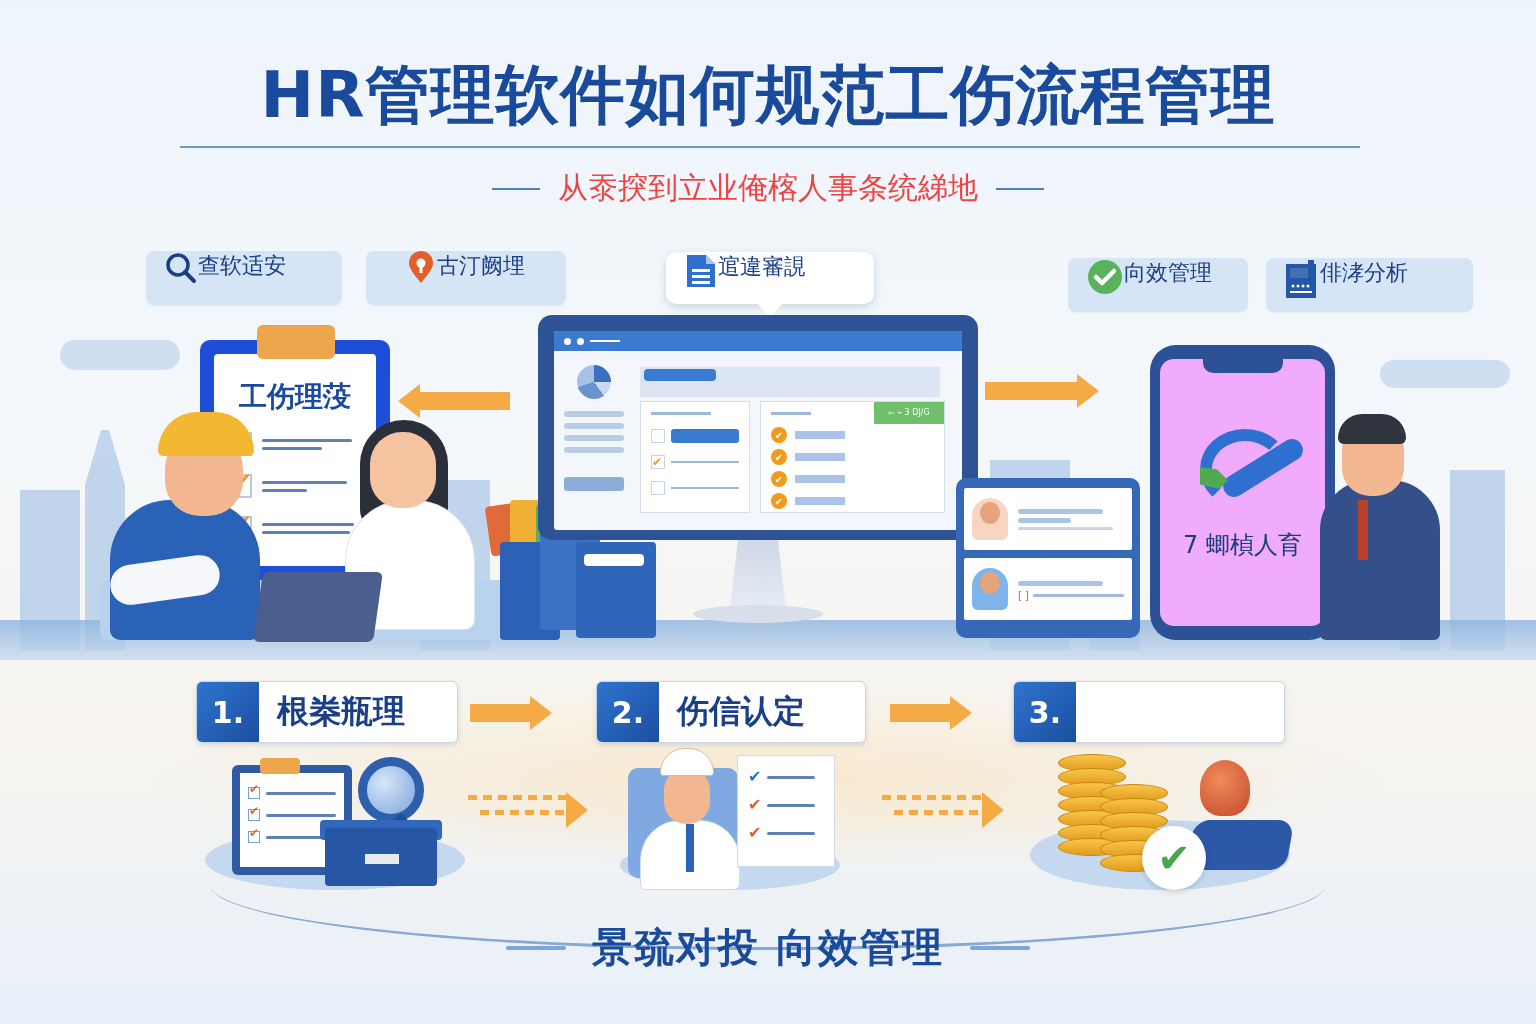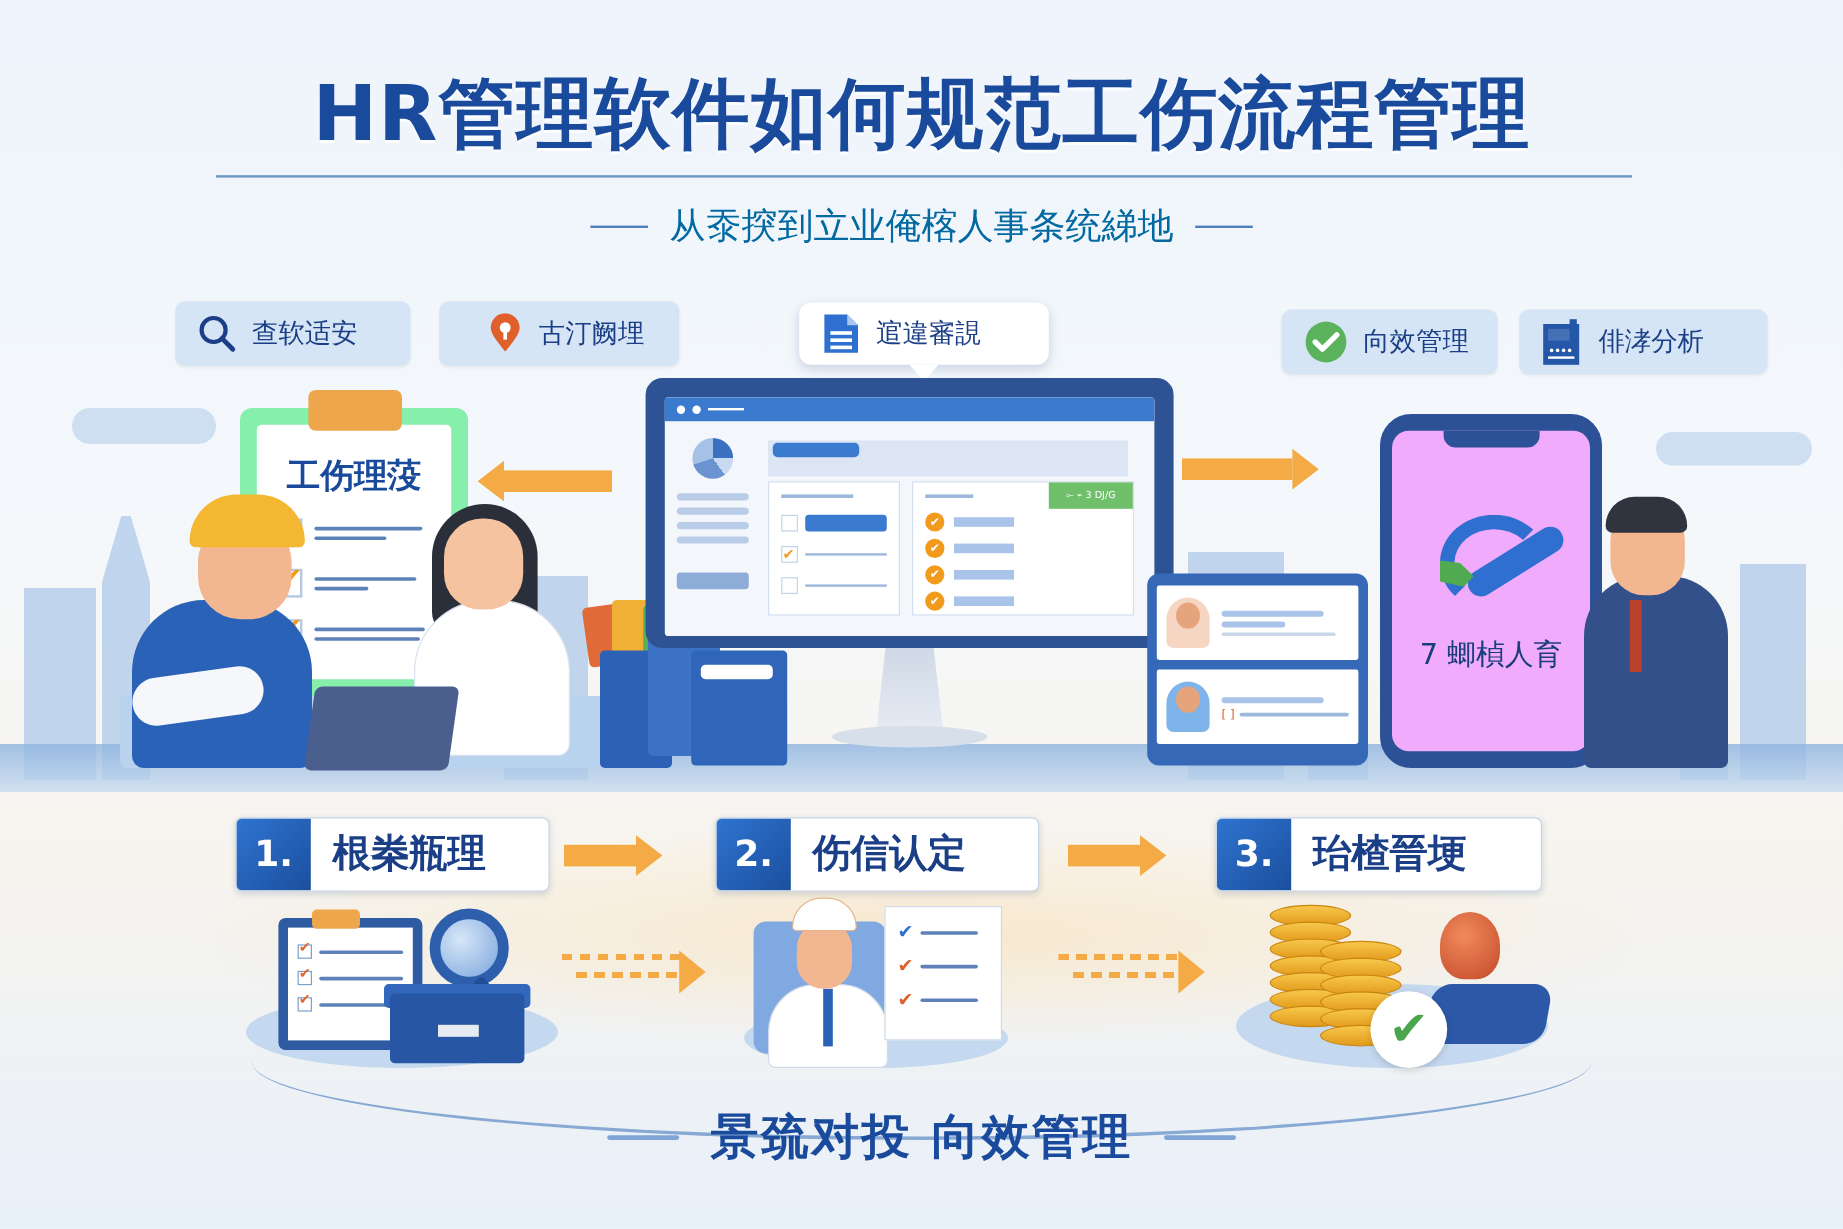--- a/index.html
+++ b/index.html
@@ -14,45 +14,45 @@
 
   
   .title {
     left: 0; top: 52px; width: 1536px; text-align: center;
     font-size: 64px; font-weight: bold; color: #1a4a9c; letter-spacing: 1px;
     text-shadow: 0 2px 0 rgba(255,255,255,0.8);
   }
   .title-rule { left: 180px; top: 146px; width: 1180px; height: 2px; background: #6d98c6; }
   .subtitle-wrap { left: 0; top: 168px; width: 1536px; display: flex; justify-content: center; align-items: center; gap: 18px; }
   .subtitle-dash { width: 48px; height: 2px; background: #4e7fbf; }
-  .subtitle { font-size: 30px; color: #0369a1; }
+  .subtitle { font-size: 30px; color: #ef4444; }
 
   
   .tag {
     height: 54px; border-radius: 8px; background: #d6e5f5;
-    display: flex; align-items: center; gap: 12px; padding: 0 18px;
+    display: flex; align-items: flex-start; padding: 0 18px;
     font-size: 22px; color: #1b3f86; box-shadow: 0 1px 2px rgba(0,0,0,0.05);
   }
   .tag-callout {
     background: #fff; border-radius: 10px; box-shadow: 0 3px 10px rgba(40,70,120,0.2);
   }
   .tag-callout::after {
     content: ""; position: absolute; left: 50%; bottom: -14px; margin-left: -12px;
     border-left: 12px solid transparent; border-right: 12px solid transparent; border-top: 14px solid #fff;
   }
   .icon { display: inline-flex; align-items: center; justify-content: center; flex-shrink: 0; }
 
   
   .city { left: 0; top: 380px; width: 1536px; height: 270px; }
   .bld { position: absolute; bottom: 0; background: #a9c6e8; opacity: 0.7; }
   .cloud { position: absolute; background: #c4d8ef; border-radius: 50px; opacity: 0.8; }
   .band { left: 0; top: 620px; width: 1536px; height: 40px; background: linear-gradient(180deg, #8db3df, #c8dbef); opacity: 0.8; }
 
   
-  .clipboard { left: 200px; top: 340px; width: 190px; height: 240px; background: #86efac; border-radius: 10px; padding: 14px; }
+  .clipboard { left: 200px; top: 340px; width: 190px; height: 240px; background: #1d4ed8; border-radius: 10px; padding: 14px; }
   .clip-paper { width: 100%; height: 100%; background: #fff; border-radius: 4px; padding: 24px 14px; }
   .clip-top { left: 257px; top: 325px; width: 78px; height: 34px; background: #eda64c; border-radius: 6px; }
   .clip-title { font-size: 28px; font-weight: bold; color: #1a4a9c; margin-bottom: 16px; text-align: center; }
   .check-row { display: flex; align-items: center; gap: 10px; margin-bottom: 18px; }
   .check-box { width: 24px; height: 24px; border: 2px solid #b6c8e2; position: relative; }
   .check-box::after { content: "✔"; position: absolute; left: 2px; top: -8px; font-size: 24px; color: #f29a1c; }
   .lines { flex: 1; }
   .lines div { height: 3px; background: #5e82b8; margin: 5px 0; border-radius: 2px; }
 
   
@@ -389,21 +389,20 @@
 <div class="abs arrow-h arrow-right" style="left:470px;top:704px;width:60px;"></div>
 
 <div class="abs step" style="left:596px;top:681px;width:270px;">
   <div class="step-num">2.</div>
   <div class="step-label">伤信认定</div>
 </div>
 <div class="abs arrow-h arrow-right" style="left:890px;top:704px;width:60px;"></div>
 
 <div class="abs step" style="left:1013px;top:681px;width:272px;">
   <div class="step-num">3.</div>
-  <div class="step-label">珆楂晉埂</div>
 </div>
 
 <div class="abs ill-shadow" style="left:205px;top:830px;width:260px;height:60px;"></div>
 <div class="abs mini-clip">
   <div class="mini-paper">
     <div class="mini-row">
         <div class="mini-cb"></div>
         <div class="mini-ln"></div>
       </div>
     <div class="mini-row">

